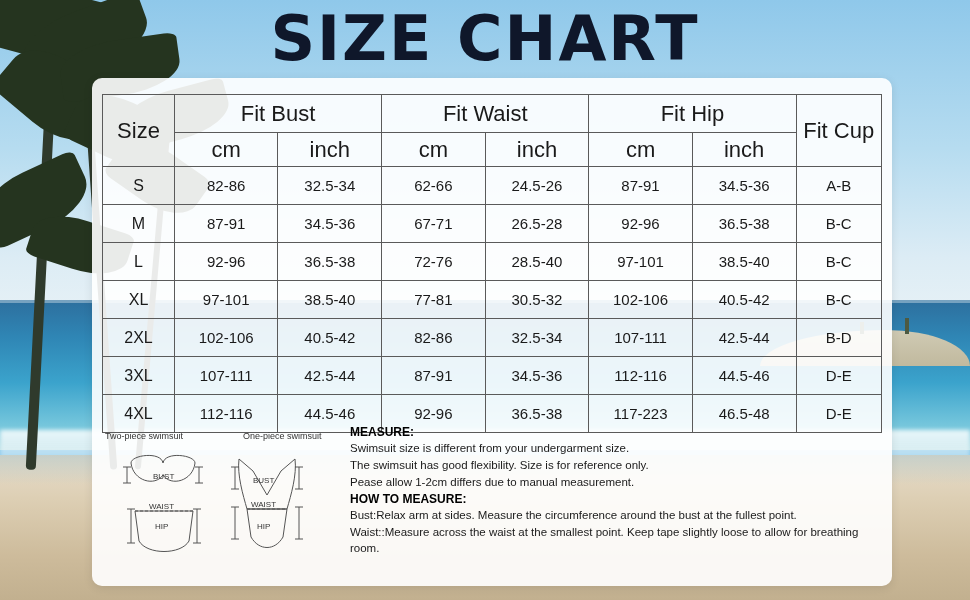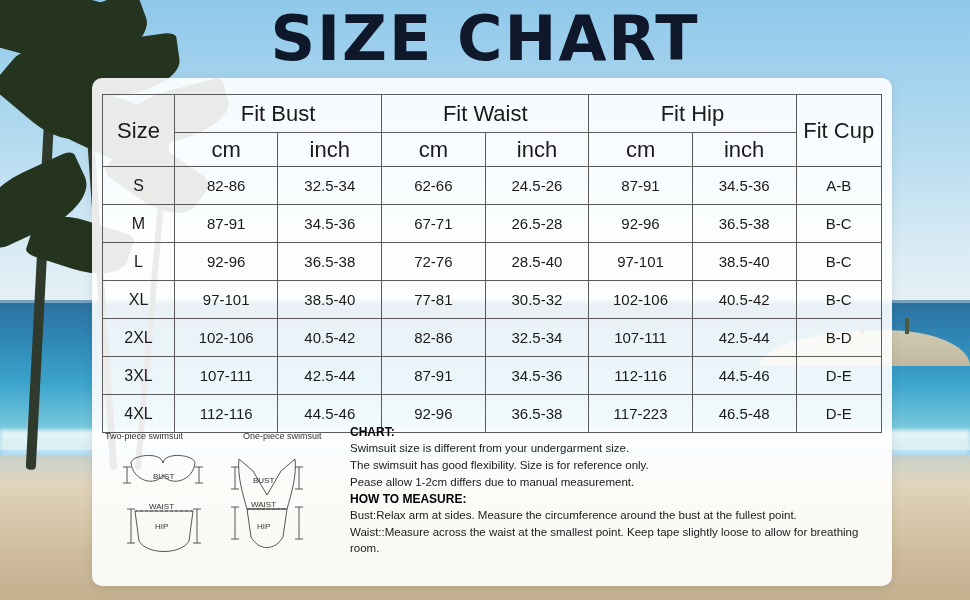--- a/index.html
+++ b/index.html
@@ -354,21 +354,21 @@
             <line x1="78" y1="62" x2="86" y2="62"></line>
             <line x1="78" y1="94" x2="86" y2="94"></line>
           </g>
           <text x="36" y="38" font-size="8" fill="#333" font-family="Liberation Sans, sans-serif">BUST</text>
           <text x="34" y="62" font-size="8" fill="#333" font-family="Liberation Sans, sans-serif">WAIST</text>
           <text x="40" y="84" font-size="8" fill="#333" font-family="Liberation Sans, sans-serif">HIP</text>
         </svg>
       </div>
 
       <div class="notice">
-        <h4>CHART:</h4>
+        <h4>MEASURE:</h4>
         <p>Swimsuit size is different from your undergarment size.</p>
         <p>The swimsuit has good flexibility. Size is for reference only.</p>
         <p>Pease allow 1-2cm differs due to manual measurement.</p>
         <h4>HOW TO MEASURE:</h4>
         <p>Bust:Relax arm at sides. Measure the circumference around the bust at the fullest point.</p>
         <p>Waist::Measure across the waist at the smallest point. Keep tape slightly loose to allow for breathing room.</p>
       </div>
 
     </div>
   </div>

